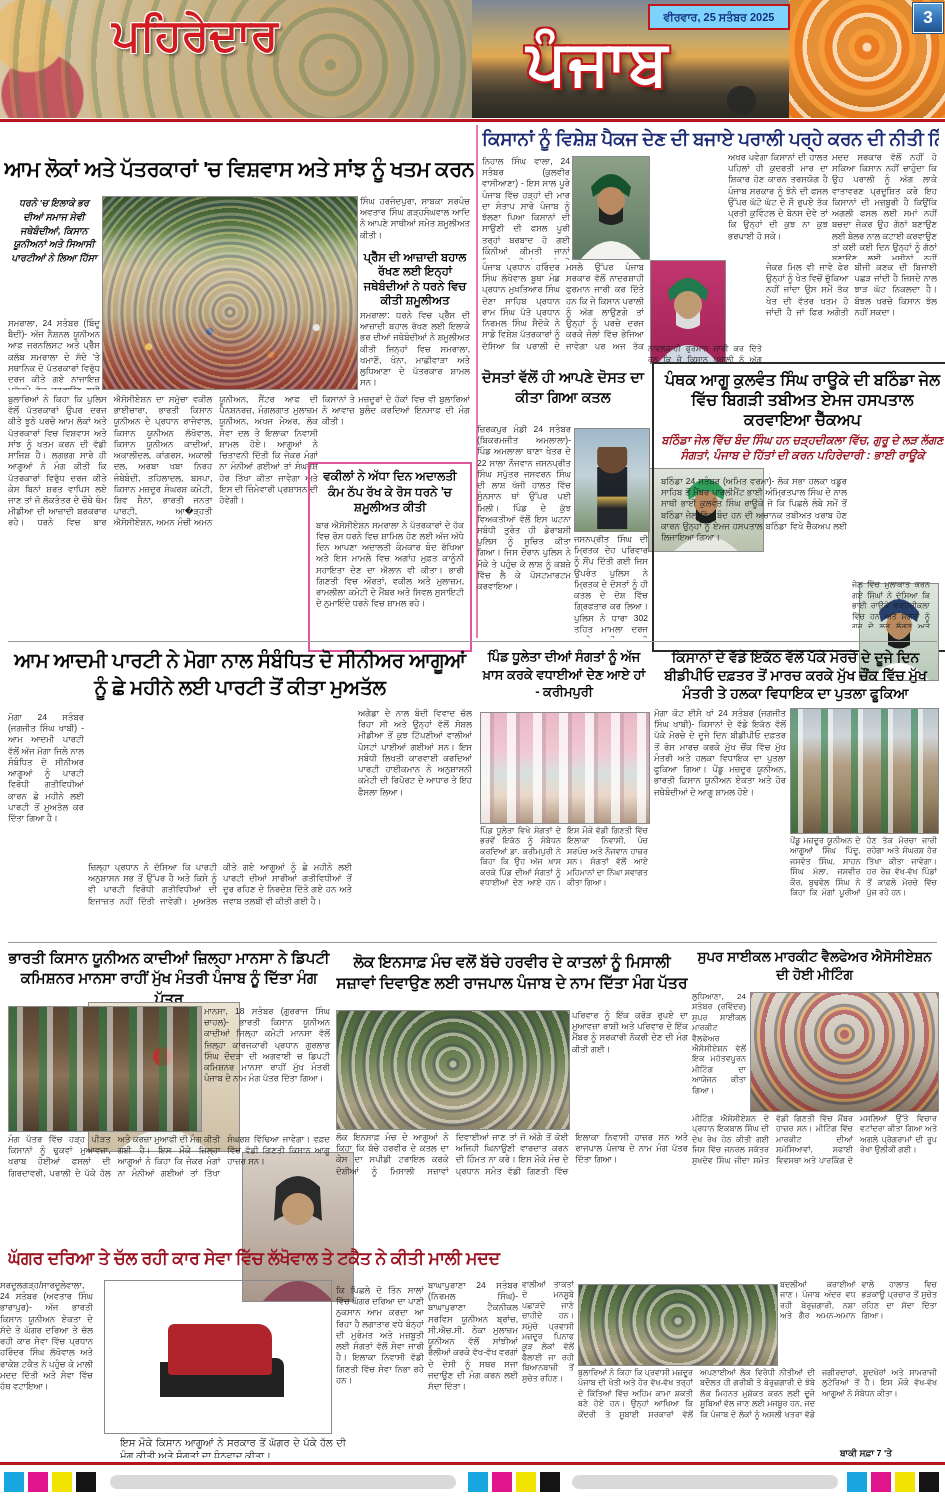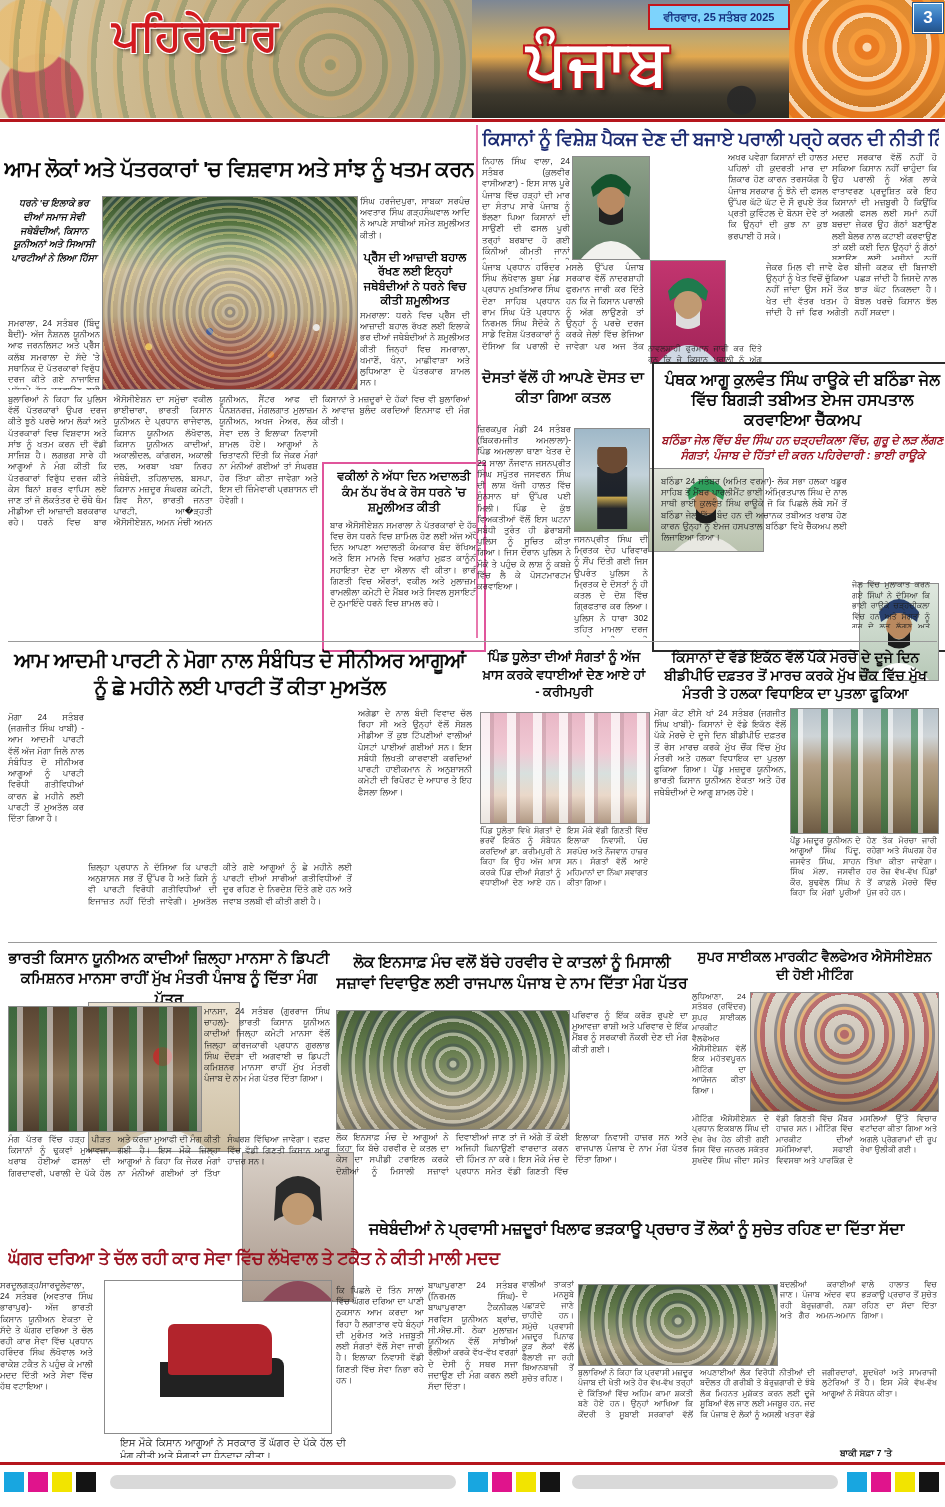--- a/index.html
+++ b/index.html
@@ -97,21 +97,21 @@
 
   <div class="abs hl" style="left:4px;top:149px;width:470px;height:42px;font-size:21px;line-height:40px;letter-spacing:-.4px;white-space:nowrap">ਆਮ ਲੋਕਾਂ ਅਤੇ ਪੱਤਰਕਾਰਾਂ 'ਚ ਵਿਸ਼ਵਾਸ ਅਤੇ ਸਾਂਝ ਨੂੰ ਖਤਮ ਕਰਨ ਦੀ ਵੱਡੀ ਸਾਜਿਸ਼</div>
   <div class="abs hl ital" style="left:8px;top:196px;width:92px;height:118px;font-size:9.5px;line-height:1.45">ਧਰਨੇ 'ਚ ਇਲਾਕੇ ਭਰ ਦੀਆਂ ਸਮਾਜ ਸੇਵੀ ਜਥੇਬੰਦੀਆਂ, ਕਿਸਾਨ ਯੂਨੀਅਨਾਂ ਅਤੇ ਸਿਆਸੀ ਪਾਰਟੀਆਂ ਨੇ ਲਿਆ ਹਿੱਸਾ</div>
   <div class="abs bt" style="left:8px;top:318px;width:92px;height:72px">ਸਮਰਾਲਾ, 24 ਸਤੰਬਰ (ਬਿੰਦੂ ਬੈਦੀ)- ਅੱਜ ਨੈਸ਼ਨਲ ਯੂਨੀਅਨ ਆਫ ਜਰਨਲਿਸਟ ਅਤੇ ਪ੍ਰੈੱਸ ਕਲੱਬ ਸਮਰਾਲਾ ਦੇ ਸੱਦੇ 'ਤੇ ਸਥਾਨਿਕ ਦੋ ਪੱਤਰਕਾਰਾਂ ਵਿਰੁੱਧ ਦਰਜ ਕੀਤੇ ਗਏ ਨਾਜਾਇਜ਼ ਮੁਕੱਦਮੇ ਰੱਦ ਕਰਵਾਉਣ ਲਈ ਰੋਸ ਧਰਨਾ ਦਿੱਤਾ ਗਿਆ।</div>
   <div class="abs ph ph-crowd" style="left:102px;top:196px;width:254px;height:192px"></div>
   <div class="abs bt" style="left:360px;top:196px;width:110px;height:52px">ਸਿੰਘ ਹਰਜੰਦਪੁਰਾ, ਸਾਬਕਾ ਸਰਪੰਚ ਅਵਤਾਰ ਸਿੰਘ ਗੜ੍ਹਸੰਘਵਾਲ ਆਦਿ ਨੇ ਆਪਣੇ ਸਾਥੀਆਂ ਸਮੇਤ ਸ਼ਮੂਲੀਅਤ ਕੀਤੀ।</div>
   <div class="abs hl" style="left:360px;top:250px;width:110px;height:58px;font-size:11.5px;line-height:1.25">ਪ੍ਰੈੱਸ ਦੀ ਆਜ਼ਾਦੀ ਬਹਾਲ ਰੱਖਣ ਲਈ ਇਨ੍ਹਾਂ ਜਥੇਬੰਦੀਆਂ ਨੇ ਧਰਨੇ ਵਿਚ ਕੀਤੀ ਸ਼ਮੂਲੀਅਤ</div>
   <div class="abs bt" style="left:360px;top:310px;width:110px;height:80px">ਸਮਰਾਲਾ: ਧਰਨੇ ਵਿਚ ਪ੍ਰੈੱਸ ਦੀ ਆਜ਼ਾਦੀ ਬਹਾਲ ਰੱਖਣ ਲਈ ਇਲਾਕੇ ਭਰ ਦੀਆਂ ਜਥੇਬੰਦੀਆਂ ਨੇ ਸ਼ਮੂਲੀਅਤ ਕੀਤੀ ਜਿਨ੍ਹਾਂ ਵਿਚ ਸਮਰਾਲਾ, ਖਮਾਣੋਂ, ਖੰਨਾ, ਮਾਛੀਵਾੜਾ ਅਤੇ ਲੁਧਿਆਣਾ ਦੇ ਪੱਤਰਕਾਰ ਸ਼ਾਮਲ ਸਨ।</div>
   <div class="abs bt cols3" style="left:8px;top:394px;width:310px;height:244px">ਬੁਲਾਰਿਆਂ ਨੇ ਕਿਹਾ ਕਿ ਪੁਲਿਸ ਵੱਲੋਂ ਪੱਤਰਕਾਰਾਂ ਉਪਰ ਦਰਜ ਕੀਤੇ ਝੂਠੇ ਪਰਚੇ ਆਮ ਲੋਕਾਂ ਅਤੇ ਪੱਤਰਕਾਰਾਂ ਵਿਚ ਵਿਸ਼ਵਾਸ ਅਤੇ ਸਾਂਝ ਨੂੰ ਖਤਮ ਕਰਨ ਦੀ ਵੱਡੀ ਸਾਜਿਸ਼ ਹੈ। ਲਗਭਗ ਸਾਰੇ ਹੀ ਆਗੂਆਂ ਨੇ ਮੰਗ ਕੀਤੀ ਕਿ ਪੱਤਰਕਾਰਾਂ ਵਿਰੁੱਧ ਦਰਜ ਕੀਤੇ ਕੇਸ ਬਿਨਾਂ ਸ਼ਰਤ ਵਾਪਿਸ ਲਏ ਜਾਣ ਤਾਂ ਜੋ ਲੋਕਤੰਤਰ ਦੇ ਚੌਥੇ ਥੰਮ ਮੀਡੀਆ ਦੀ ਆਜ਼ਾਦੀ ਬਰਕਰਾਰ ਰਹੇ। ਧਰਨੇ ਵਿਚ ਬਾਰ ਐਸੋਸੀਏਸ਼ਨ ਦਾ ਸਮੁੱਚਾ ਵਕੀਲ ਭਾਈਚਾਰਾ, ਭਾਰਤੀ ਕਿਸਾਨ ਯੂਨੀਅਨ ਦੇ ਪ੍ਰਧਾਨ ਰਾਜੇਵਾਲ, ਕਿਸਾਨ ਯੂਨੀਅਨ ਲੱਖੋਵਾਲ, ਕਿਸਾਨ ਯੂਨੀਅਨ ਕਾਦੀਆਂ, ਅਕਾਲੀਦਲ, ਕਾਂਗਰਸ, ਅਕਾਲੀ ਦਲ, ਅਰਬਾ ਖਬਾ ਨਿਰਹ ਜੰਥੇਬੰਦੀ, ਤਹਿਲਾਦਲ, ਬਸਪਾ, ਕਿਸਾਨ ਮਜ਼ਦੂਰ ਸੰਘਰਸ਼ ਕਮੇਟੀ, ਸ਼ਿਵ ਸੈਨਾ, ਭਾਰਤੀ ਜਨਤਾ ਪਾਰਟੀ, ਆ�ੜ੍ਹਤੀ ਐਸੋਸੀਏਸ਼ਨ, ਅਮਨ ਮੰਚੀ ਅਮਨ ਯੂਨੀਅਨ, ਸੈਂਟਰ ਆਫ ਦੀ ਪੈਨਸ਼ਨਰਜ਼, ਮੰਗਲਗਾਤ ਮੁਲਾਜ਼ਮ ਯੂਨੀਅਨ, ਅਖਜ ਮੇਅਰ, ਲੋਕ ਸੇਵਾ ਦਲ ਤੇ ਇਲਾਕਾ ਨਿਵਾਸੀ ਸ਼ਾਮਲ ਹੋਏ। ਆਗੂਆਂ ਨੇ ਚਿਤਾਵਨੀ ਦਿੱਤੀ ਕਿ ਜੇਕਰ ਮੰਗਾਂ ਨਾ ਮੰਨੀਆਂ ਗਈਆਂ ਤਾਂ ਸੰਘਰਸ਼ ਹੋਰ ਤਿੱਖਾ ਕੀਤਾ ਜਾਵੇਗਾ ਅਤੇ ਇਸ ਦੀ ਜ਼ਿੰਮੇਵਾਰੀ ਪ੍ਰਸ਼ਾਸਨ ਦੀ ਹੋਵੇਗੀ।</div>
   <div class="abs bt" style="left:322px;top:394px;width:148px;height:64px">ਕਿਸਾਨਾਂ ਤੇ ਮਜ਼ਦੂਰਾਂ ਦੇ ਹੱਕਾਂ ਵਿਚ ਵੀ ਬੁਲਾਰਿਆਂ ਨੇ ਆਵਾਜ਼ ਬੁਲੰਦ ਕਰਦਿਆਂ ਇਨਸਾਫ ਦੀ ਮੰਗ ਕੀਤੀ।</div>
-  <div class="abs pinkbox" style="left:322px;top:462px;width:148px;height:176px">
+  <div class="abs pinkbox" style="left:308px;top:462px;width:148px;height:176px">
     <div class="hl" style="font-size:12px;line-height:1.3;margin-bottom:4px">ਵਕੀਲਾਂ ਨੇ ਅੱਧਾ ਦਿਨ ਅਦਾਲਤੀ ਕੰਮ ਠੱਪ ਰੱਖ ਕੇ ਰੋਸ ਧਰਨੇ 'ਚ ਸ਼ਮੂਲੀਅਤ ਕੀਤੀ</div>
     <div class="bt">ਬਾਰ ਐਸੋਸੀਏਸ਼ਨ ਸਮਰਾਲਾ ਨੇ ਪੱਤਰਕਾਰਾਂ ਦੇ ਹੱਕ ਵਿਚ ਰੋਸ ਧਰਨੇ ਵਿਚ ਸ਼ਾਮਿਲ ਹੋਣ ਲਈ ਅੱਜ ਅੱਧੇ ਦਿਨ ਆਪਣਾ ਅਦਾਲਤੀ ਕੰਮਕਾਰ ਬੰਦ ਰੱਖਿਆ ਅਤੇ ਇਸ ਮਾਮਲੇ ਵਿਚ ਅਗਾਂਹ ਮੁਫ਼ਤ ਕਾਨੂੰਨੀ ਸਹਾਇਤਾ ਦੇਣ ਦਾ ਐਲਾਨ ਵੀ ਕੀਤਾ। ਭਾਰੀ ਗਿਣਤੀ ਵਿਚ ਔਰਤਾਂ, ਵਕੀਲ ਅਤੇ ਮੁਲਾਜ਼ਮ, ਰਾਮਲੀਲਾ ਕਮੇਟੀ ਦੇ ਮੈਂਬਰ ਅਤੇ ਸਿਵਲ ਸੁਸਾਇਟੀ ਦੇ ਨੁਮਾਇੰਦੇ ਧਰਨੇ ਵਿਚ ਸ਼ਾਮਲ ਰਹੇ।</div>
   </div>
   <div class="abs divider-v" style="left:476px;top:125px;height:513px"></div>
 
   <div class="abs hl navy" style="left:482px;top:127px;width:457px;height:26px;font-size:18.5px;line-height:24px;white-space:nowrap;letter-spacing:-.3px">ਕਿਸਾਨਾਂ ਨੂੰ ਵਿਸ਼ੇਸ਼ ਪੈਕਜ ਦੇਣ ਦੀ ਬਜਾਏ ਪਰਾਲੀ ਪਰ੍ਹੇ ਕਰਨ ਦੀ ਨੀਤੀ ਨਿੰਦਣਯੋਗ</div>
   <div class="abs bt" style="left:482px;top:156px;width:88px;height:104px">ਨਿਹਾਲ ਸਿੰਘ ਵਾਲਾ, 24 ਸਤੰਬਰ (ਕੁਲਵੀਰ ਵਾਸੀਆਣਾ) - ਇਸ ਸਾਲ ਪੂਰੇ ਪੰਜਾਬ ਵਿੱਚ ਹੜ੍ਹਾਂ ਦੀ ਮਾਰ ਦਾ ਸੰਤਾਪ ਸਾਰੇ ਪੰਜਾਬ ਨੂੰ ਝੱਲਣਾ ਪਿਆ ਕਿਸਾਨਾਂ ਦੀ ਸਾਉਣੀ ਦੀ ਫਸਲ ਪੂਰੀ ਤਰ੍ਹਾਂ ਬਰਬਾਦ ਹੋ ਗਈ ਕਿੰਨੀਆਂ ਕੀਮਤੀ ਜਾਨਾਂ ਇਨਸਾਨਾਂ ਦੀਆਂ ਹੜ੍ਹਾਂ ਦੀ ਮਾਰ ਦਾ ਸ਼ਿਕਾਰ ਹੋਈਆਂ ਸੈਂਕੜਿਆਂ ਦੀ ਗਿਣਤੀ ਵਿੱਚ ਪਸ਼ੂ ਰੁੜ੍ਹ ਗਏ।</div>
   <div class="abs ph portrait" style="left:572px;top:156px;width:76px;height:102px;background:linear-gradient(180deg,#8ea08a,#5f7a62)">
     <svg viewBox="0 0 76 102">
         <path d="M18 30 q20 -26 40 0 l-2 10 q-18 -14 -36 0 z" fill="#14532d"></path>
@@ -190,40 +190,39 @@
 
   <div class="abs hl" style="left:654px;top:648px;width:283px;height:56px;font-size:14px;line-height:1.3">ਕਿਸਾਨਾਂ ਦੇ ਵੱਡੇ ਇਕੱਠ ਵੱਲੋਂ ਪੱਕੇ ਮੋਰਚੇ ਦੇ ਦੂਜੇ ਦਿਨ ਬੀਡੀਪੀਓ ਦਫ਼ਤਰ ਤੋਂ ਮਾਰਚ ਕਰਕੇ ਮੁੱਖ ਚੌਂਕ ਵਿੱਚ ਮੁੱਖ ਮੰਤਰੀ ਤੇ ਹਲਕਾ ਵਿਧਾਇਕ ਦਾ ਪੁਤਲਾ ਫੂਕਿਆ</div>
   <div class="abs bt" style="left:654px;top:708px;width:132px;height:230px">ਮੋਗਾ ਕੋਟ ਈਸੇ ਖਾਂ 24 ਸਤੰਬਰ (ਜਗਜੀਤ ਸਿੰਘ ਖਾਬੀ)- ਕਿਸਾਨਾਂ ਦੇ ਵੱਡੇ ਇਕੱਠ ਵੱਲੋਂ ਪੱਕੇ ਮੋਰਚੇ ਦੇ ਦੂਜੇ ਦਿਨ ਬੀਡੀਪੀਓ ਦਫ਼ਤਰ ਤੋਂ ਰੋਸ ਮਾਰਚ ਕਰਕੇ ਮੁੱਖ ਚੌਂਕ ਵਿੱਚ ਮੁੱਖ ਮੰਤਰੀ ਅਤੇ ਹਲਕਾ ਵਿਧਾਇਕ ਦਾ ਪੁਤਲਾ ਫੂਕਿਆ ਗਿਆ। ਪੇਂਡੂ ਮਜ਼ਦੂਰ ਯੂਨੀਅਨ, ਭਾਰਤੀ ਕਿਸਾਨ ਯੂਨੀਅਨ ਏਕਤਾ ਅਤੇ ਹੋਰ ਜਥੇਬੰਦੀਆਂ ਦੇ ਆਗੂ ਸ਼ਾਮਲ ਹੋਏ।</div>
   <div class="abs ph ph-march" style="left:790px;top:708px;width:147px;height:124px"></div>
   <div class="abs bt-sm cols2" style="left:790px;top:836px;width:147px;height:102px">ਪੇਂਡੂ ਮਜ਼ਦੂਰ ਯੂਨੀਅਨ ਦੇ ਆਗੂਆਂ ਸਿੰਘ ਪਿੱਦੂ, ਜਸਵੰਤ ਸਿੰਘ, ਸਾਹਨ ਸਿੰਘ ਮੱਲਾ, ਜਸਵੀਰ ਕੌਰ, ਬੁਢਵੇਲ ਸਿੰਘ ਨੇ ਕਿਹਾ ਕਿ ਮੰਗਾਂ ਪੂਰੀਆਂ ਹੋਣ ਤੱਕ ਮੋਰਚਾ ਜਾਰੀ ਰਹੇਗਾ ਅਤੇ ਸੰਘਰਸ਼ ਹੋਰ ਤਿੱਖਾ ਕੀਤਾ ਜਾਵੇਗਾ। ਹਰ ਰੋਜ਼ ਵੱਖ-ਵੱਖ ਪਿੰਡਾਂ ਤੋਂ ਕਾਫ਼ਲੇ ਮੋਰਚੇ ਵਿੱਚ ਪੁੱਜ ਰਹੇ ਹਨ।</div>
 
   <div class="abs rule-h" style="left:8px;top:942px;width:929px"></div>
 
   <div class="abs hl" style="left:8px;top:948px;width:322px;height:54px;font-size:15px;line-height:1.35">ਭਾਰਤੀ ਕਿਸਾਨ ਯੂਨੀਅਨ ਕਾਦੀਆਂ ਜ਼ਿਲ੍ਹਾ ਮਾਨਸਾ ਨੇ ਡਿਪਟੀ ਕਮਿਸ਼ਨਰ ਮਾਨਸਾ ਰਾਹੀਂ ਮੁੱਖ ਮੰਤਰੀ ਪੰਜਾਬ ਨੂੰ ਦਿੱਤਾ ਮੰਗ ਪੱਤਰ</div>
   <div class="abs ph ph-office" style="left:8px;top:1006px;width:192px;height:124px"></div>
-  <div class="abs bt" style="left:204px;top:1006px;width:126px;height:124px">ਮਾਨਸਾ, 24 ਸਤੰਬਰ (ਗੁਰਰਾਜ ਸਿੰਘ ਚਾਹਲ)- ਭਾਰਤੀ ਕਿਸਾਨ ਯੂਨੀਅਨ ਕਾਦੀਆਂ ਜਿਲ੍ਹਾ ਕਮੇਟੀ ਮਾਨਸਾ ਵੱਲੋਂ ਜਿਲ੍ਹਾ ਕਾਰਜਕਾਰੀ ਪ੍ਰਧਾਨ ਗੁਰਲਾਭ ਸਿੰਘ ਦੌਦੜਾ ਦੀ ਅਗਵਾਈ ਚ ਡਿਪਟੀ ਕਮਿਸ਼ਨਰ ਮਾਨਸਾ ਰਾਹੀਂ ਮੁੱਖ ਮੰਤਰੀ ਪੰਜਾਬ ਦੇ ਨਾਮ ਮੰਗ ਪੱਤਰ ਦਿੱਤਾ ਗਿਆ।</div>
+  <div class="abs bt" style="left:204px;top:1006px;width:126px;height:124px">ਮਾਨਸਾ, 18 ਸਤੰਬਰ (ਗੁਰਰਾਜ ਸਿੰਘ ਚਾਹਲ)- ਭਾਰਤੀ ਕਿਸਾਨ ਯੂਨੀਅਨ ਕਾਦੀਆਂ ਜਿਲ੍ਹਾ ਕਮੇਟੀ ਮਾਨਸਾ ਵੱਲੋਂ ਜਿਲ੍ਹਾ ਕਾਰਜਕਾਰੀ ਪ੍ਰਧਾਨ ਗੁਰਲਾਭ ਸਿੰਘ ਦੌਦੜਾ ਦੀ ਅਗਵਾਈ ਚ ਡਿਪਟੀ ਕਮਿਸ਼ਨਰ ਮਾਨਸਾ ਰਾਹੀਂ ਮੁੱਖ ਮੰਤਰੀ ਪੰਜਾਬ ਦੇ ਨਾਮ ਮੰਗ ਪੱਤਰ ਦਿੱਤਾ ਗਿਆ।</div>
   <div class="abs bt cols3" style="left:8px;top:1134px;width:322px;height:104px">ਮੰਗ ਪੱਤਰ ਵਿੱਚ ਹੜ੍ਹ ਪੀੜਤ ਕਿਸਾਨਾਂ ਨੂੰ ਢੁਕਵਾਂ ਮੁਆਵਜ਼ਾ, ਖਰਾਬ ਹੋਈਆਂ ਫਸਲਾਂ ਦੀ ਗਿਰਦਾਵਰੀ, ਪਰਾਲੀ ਦੇ ਪੱਕੇ ਹੱਲ ਅਤੇ ਕਰਜ਼ਾ ਮੁਆਫੀ ਦੀ ਮੰਗ ਕੀਤੀ ਗਈ ਹੈ। ਇਸ ਮੌਕੇ ਜ਼ਿਲ੍ਹਾ ਆਗੂਆਂ ਨੇ ਕਿਹਾ ਕਿ ਜੇਕਰ ਮੰਗਾਂ ਨਾ ਮੰਨੀਆਂ ਗਈਆਂ ਤਾਂ ਤਿੱਖਾ ਸੰਘਰਸ਼ ਵਿੱਢਿਆ ਜਾਵੇਗਾ। ਵਫ਼ਦ ਵਿੱਚ ਵੱਡੀ ਗਿਣਤੀ ਕਿਸਾਨ ਆਗੂ ਹਾਜ਼ਰ ਸਨ।</div>
 
   <div class="abs hl" style="left:336px;top:952px;width:352px;height:54px;font-size:15.5px;line-height:1.35">ਲੋਕ ਇਨਸਾਫ਼ ਮੰਚ ਵਲੋਂ ਬੱਚੇ ਹਰਵੀਰ ਦੇ ਕਾਤਲਾਂ ਨੂੰ ਮਿਸਾਲੀ ਸਜ਼ਾਵਾਂ ਦਿਵਾਉਣ ਲਈ ਰਾਜਪਾਲ ਪੰਜਾਬ ਦੇ ਨਾਮ ਦਿੱਤਾ ਮੰਗ ਪੱਤਰ</div>
   <div class="abs ph ph-group" style="left:336px;top:1010px;width:232px;height:118px"></div>
   <div class="abs bt" style="left:572px;top:1010px;width:116px;height:118px">ਪਰਿਵਾਰ ਨੂੰ ਇੱਕ ਕਰੋੜ ਰੁਪਏ ਦਾ ਮੁਆਵਜ਼ਾ ਰਾਸ਼ੀ ਅਤੇ ਪਰਿਵਾਰ ਦੇ ਇੱਕ ਮੈਂਬਰ ਨੂੰ ਸਰਕਾਰੀ ਨੌਕਰੀ ਦੇਣ ਦੀ ਮੰਗ ਕੀਤੀ ਗਈ।</div>
   <div class="abs bt cols3" style="left:336px;top:1132px;width:352px;height:106px">ਲੋਕ ਇਨਸਾਫ਼ ਮੰਚ ਦੇ ਆਗੂਆਂ ਨੇ ਕਿਹਾ ਕਿ ਬੱਚੇ ਹਰਵੀਰ ਦੇ ਕਤਲ ਦਾ ਕੇਸ ਦਾ ਸਪੀਡੀ ਟਰਾਇਲ ਕਰਕੇ ਦੋਸ਼ੀਆਂ ਨੂੰ ਮਿਸਾਲੀ ਸਜ਼ਾਵਾਂ ਦਿਵਾਈਆਂ ਜਾਣ ਤਾਂ ਜੋ ਅੱਗੇ ਤੋਂ ਕੋਈ ਅਜਿਹੀ ਘਿਨਾਉਣੀ ਵਾਰਦਾਤ ਕਰਨ ਦੀ ਹਿੰਮਤ ਨਾ ਕਰੇ। ਇਸ ਮੌਕੇ ਮੰਚ ਦੇ ਪ੍ਰਧਾਨ ਸਮੇਤ ਵੱਡੀ ਗਿਣਤੀ ਵਿੱਚ ਇਲਾਕਾ ਨਿਵਾਸੀ ਹਾਜ਼ਰ ਸਨ ਅਤੇ ਰਾਜਪਾਲ ਪੰਜਾਬ ਦੇ ਨਾਮ ਮੰਗ ਪੱਤਰ ਦਿੱਤਾ ਗਿਆ।</div>
 
   <div class="abs hl" style="left:692px;top:948px;width:245px;height:40px;font-size:13.5px;line-height:1.35">ਸੁਪਰ ਸਾਈਕਲ ਮਾਰਕੀਟ ਵੈਲਫੇਅਰ ਐਸੋਸੀਏਸ਼ਨ ਦੀ ਹੋਈ ਮੀਟਿੰਗ</div>
   <div class="abs bt-sm" style="left:692px;top:992px;width:54px;height:120px">ਲੁਧਿਆਣਾ, 24 ਸਤੰਬਰ (ਰਵਿੰਦਰ) ਸੁਪਰ ਸਾਈਕਲ ਮਾਰਕੀਟ ਵੈਲਫੇਅਰ ਐਸੋਸੀਏਸ਼ਨ ਵੱਲੋਂ ਇਕ ਮਹੱਤਵਪੂਰਨ ਮੀਟਿੰਗ ਦਾ ਆਯੋਜਨ ਕੀਤਾ ਗਿਆ।</div>
   <div class="abs ph ph-meeting" style="left:750px;top:992px;width:187px;height:118px"></div>
   <div class="abs hl maroon" style="left:8px;top:1245px;width:498px;height:28px;font-size:17.5px;line-height:26px;white-space:nowrap;text-align:left;letter-spacing:-.3px">ਘੱਗਰ ਦਰਿਆ ਤੇ ਚੱਲ ਰਹੀ ਕਾਰ ਸੇਵਾ ਵਿੱਚ ਲੱਖੋਵਾਲ ਤੇ ਟਕੈਤ ਨੇ ਕੀਤੀ ਮਾਲੀ ਮਦਦ</div>
 
   <div class="abs bt-sm cols3" style="left:692px;top:1114px;width:245px;height:124px">ਮੀਟਿੰਗ ਐਸੋਸੀਏਸ਼ਨ ਦੇ ਪ੍ਰਧਾਨ ਇਕਬਾਲ ਸਿੰਘ ਦੀ ਦੇਖ ਰੇਖ ਹੇਠ ਕੀਤੀ ਗਈ ਜਿਸ ਵਿੱਚ ਜਨਰਲ ਸਕੱਤਰ ਸੁਖਦੇਵ ਸਿੰਘ ਜੀਦਾ ਸਮੇਤ ਵੱਡੀ ਗਿਣਤੀ ਵਿੱਚ ਮੈਂਬਰ ਹਾਜ਼ਰ ਸਨ। ਮੀਟਿੰਗ ਵਿੱਚ ਮਾਰਕੀਟ ਦੀਆਂ ਸਮੱਸਿਆਵਾਂ, ਸਫਾਈ ਵਿਵਸਥਾ ਅਤੇ ਪਾਰਕਿੰਗ ਦੇ ਮਸਲਿਆਂ ਉੱਤੇ ਵਿਚਾਰ ਵਟਾਂਦਰਾ ਕੀਤਾ ਗਿਆ ਅਤੇ ਅਗਲੇ ਪ੍ਰੋਗਰਾਮਾਂ ਦੀ ਰੂਪ ਰੇਖਾ ਉਲੀਕੀ ਗਈ।</div>
   <div class="abs bt" style="left:0;top:1280px;width:93px;height:176px">ਸਰਦੂਲਗੜ੍ਹ/ਸਾਰਦੂਲੇਵਾਲਾ, 24 ਸਤੰਬਰ (ਅਵਤਾਰ ਸਿੰਘ ਭਾਰਾਪੁਰ)- ਅੱਜ ਭਾਰਤੀ ਕਿਸਾਨ ਯੂਨੀਅਨ ਏਕਤਾ ਦੇ ਸੱਦੇ ਤੇ ਘੱਗਰ ਦਰਿਆ ਤੇ ਚੱਲ ਰਹੀ ਕਾਰ ਸੇਵਾ ਵਿੱਚ ਪ੍ਰਧਾਨ ਹਰਿੰਦਰ ਸਿੰਘ ਲੱਖੋਵਾਲ ਅਤੇ ਰਾਕੇਸ਼ ਟਕੈਤ ਨੇ ਪਹੁੰਚ ਕੇ ਮਾਲੀ ਮਦਦ ਦਿੱਤੀ ਅਤੇ ਸੇਵਾ ਵਿੱਚ ਹੱਥ ਵਟਾਇਆ।</div>
   <div class="abs ph ph-tractor" style="left:104px;top:1280px;width:226px;height:152px"></div>
   <div class="abs bt" style="left:336px;top:1285px;width:88px;height:172px">ਕਿ ਪਿਛਲੇ ਦੋ ਤਿੰਨ ਸਾਲਾਂ ਵਿੱਚ ਘੱਗਰ ਦਰਿਆ ਦਾ ਪਾਣੀ ਨੁਕਸਾਨ ਆਮ ਕਰਦਾ ਆ ਰਿਹਾ ਹੈ ਲਗਾਤਾਰ ਵਧੇ ਬੰਨ੍ਹਾਂ ਦੀ ਮੁਰੰਮਤ ਅਤੇ ਮਜ਼ਬੂਤੀ ਲਈ ਸੰਗਤਾਂ ਵੱਲੋਂ ਸੇਵਾ ਜਾਰੀ ਹੈ। ਇਲਾਕਾ ਨਿਵਾਸੀ ਵੱਡੀ ਗਿਣਤੀ ਵਿੱਚ ਸੇਵਾ ਨਿਭਾ ਰਹੇ ਹਨ।</div>
   <div class="abs bt" style="left:120px;top:1436px;width:226px;height:22px;font-size:10px">ਇਸ ਮੌਕੇ ਕਿਸਾਨ ਆਗੂਆਂ ਨੇ ਸਰਕਾਰ ਤੋਂ ਘੱਗਰ ਦੇ ਪੱਕੇ ਹੱਲ ਦੀ ਮੰਗ ਕੀਤੀ ਅਤੇ ਸੰਗਤਾਂ ਦਾ ਧੰਨਵਾਦ ਕੀਤਾ।</div>
 
-  <div class="abs hl" style="left:336px;top:1218px;width:601px;height:24px;font-size:16px;line-height:22px;white-space:nowrap;letter-spacing:-.3px">ਜਥੇਬੰਦੀਆਂ ਨੇ ਪ੍ਰਵਾਸੀ ਮਜ਼ਦੂਰਾਂ ਖਿਲਾਫ ਭੜਕਾਊ ਪ੍ਰਚਾਰ ਤੋਂ ਲੋਕਾਂ ਨੂੰ ਸੁਚੇਤ ਰਹਿਣ ਦਾ ਦਿੱਤਾ ਸੱਦਾ</div>
   <div class="abs bt" style="left:428px;top:1280px;width:90px;height:178px">ਬਾਘਾਪੁਰਾਣਾ 24 ਸਤੰਬਰ (ਨਿਰਮਲ ਸਿੰਘ)- ਬਾਘਾਪੁਰਾਣਾ ਟੈਕਨੀਕਲ ਸਰਵਿਸ ਯੂਨੀਅਨ ਬ੍ਰਾਂਚ, ਸੀ.ਐਚ.ਸੀ. ਠੇਕਾ ਮੁਲਾਜ਼ਮ ਯੂਨੀਅਨ ਵੱਲੋਂ ਸਾਂਝੀਆਂ ਰੈਲੀਆਂ ਕਰਕੇ ਵੱਖ-ਵੱਖ ਵਰਗਾਂ ਦੇ ਦੇਸੀ ਨੂੰ ਸਥਰ ਸਜਾ ਜਦਾਉਣ ਦੀ ਮੰਗ ਕਰਨ ਲਈ ਸੱਦਾ ਦਿੱਤਾ।</div>
   <div class="abs bt-sm" style="left:522px;top:1280px;width:52px;height:178px">ਵਾਲੀਆਂ ਤਾਕਤਾਂ ਦੇ ਮਨਸੂਬੇ ਪਛਾੜਦੇ ਜਾਣੇ ਚਾਹੀਦੇ ਹਨ। ਸਮੁੱਚੇ ਪ੍ਰਵਾਸੀ ਮਜ਼ਦੂਰ ਪਿਨਾਫ ਕੂੜ ਲੋਕਾਂ ਵੱਲੋਂ ਫੈਲਾਈ ਜਾ ਰਹੀ ਬਿਆਨਬਾਜ਼ੀ ਤੋਂ ਸੁਚੇਤ ਰਹਿਣ।</div>
   <div class="abs ph ph-group" style="left:578px;top:1284px;width:198px;height:80px"></div>
   <div class="abs bt-sm cols2" style="left:780px;top:1280px;width:157px;height:84px">ਬਦਲੀਆਂ ਕਰਾਈਆਂ ਜਾਣ। ਪੰਜਾਬ ਅੰਦਰ ਵਧ ਰਹੀ ਬੇਰੁਜ਼ਗਾਰੀ, ਨਸ਼ਾ ਅਤੇ ਗੈਰ ਅਮਨ-ਅਮਾਨ ਵਾਲੇ ਹਾਲਾਤ ਵਿਚ ਭੜਕਾਊ ਪ੍ਰਚਾਰ ਤੋਂ ਸੁਚੇਤ ਰਹਿਣ ਦਾ ਸੱਦਾ ਦਿੱਤਾ ਗਿਆ।</div>
   <div class="abs bt-sm cols3" style="left:578px;top:1368px;width:359px;height:78px">ਬੁਲਾਰਿਆਂ ਨੇ ਕਿਹਾ ਕਿ ਪ੍ਰਵਾਸੀ ਮਜ਼ਦੂਰ ਪੰਜਾਬ ਦੀ ਖੇਤੀ ਅਤੇ ਹੋਰ ਵੱਖ-ਵੱਖ ਤਰ੍ਹਾਂ ਦੇ ਕਿੱਤਿਆਂ ਵਿੱਚ ਅਹਿਮ ਕਾਮਾ ਸ਼ਕਤੀ ਬਣੇ ਹੋਏ ਹਨ। ਉਨ੍ਹਾਂ ਆਖਿਆ ਕਿ ਕੇਂਦਰੀ ਤੇ ਸੂਬਾਈ ਸਰਕਾਰਾਂ ਵੱਲੋਂ ਅਪਣਾਈਆਂ ਲੋਕ ਵਿਰੋਧੀ ਨੀਤੀਆਂ ਦੀ ਬਦੌਲਤ ਹੀ ਗਰੀਬੀ ਤੇ ਬੇਰੁਜ਼ਗਾਰੀ ਦੇ ਝੰਬੇ ਲੋਕ ਮਿਹਨਤ ਮੁਸ਼ੱਕਤ ਕਰਨ ਲਈ ਦੂਜੇ ਸੂਬਿਆਂ ਵੱਲ ਜਾਣ ਲਈ ਮਜਬੂਰ ਹਨ, ਜਦ ਕਿ ਪੰਜਾਬ ਦੇ ਲੋਕਾਂ ਨੂੰ ਅਸਲੀ ਖਤਰਾ ਵੱਡੇ ਜਗੀਰਦਾਰਾਂ, ਸੂਦਖੋਰਾਂ ਅਤੇ ਸਾਮਰਾਜੀ ਲੁਟੇਰਿਆਂ ਤੋਂ ਹੈ। ਇਸ ਮੌਕੇ ਵੱਖ-ਵੱਖ ਆਗੂਆਂ ਨੇ ਸੰਬੋਧਨ ਕੀਤਾ।</div>
   <div class="abs contin" style="left:840px;top:1448px;width:97px;height:12px">ਬਾਕੀ ਸਫ਼ਾ 7 'ਤੇ</div>
 
   <div class="abs redrule" style="left:0;top:1462px;width:945px;height:3px"></div>
   <div class="abs" style="left:4px;top:1472px;height:20px">
     <span class="regsq" style="background:#18a6e0"></span><span class="regsq" style="background:#e0148c"></span><span class="regsq" style="background:#f2e400"></span><span class="regsq" style="background:#141414"></span>

